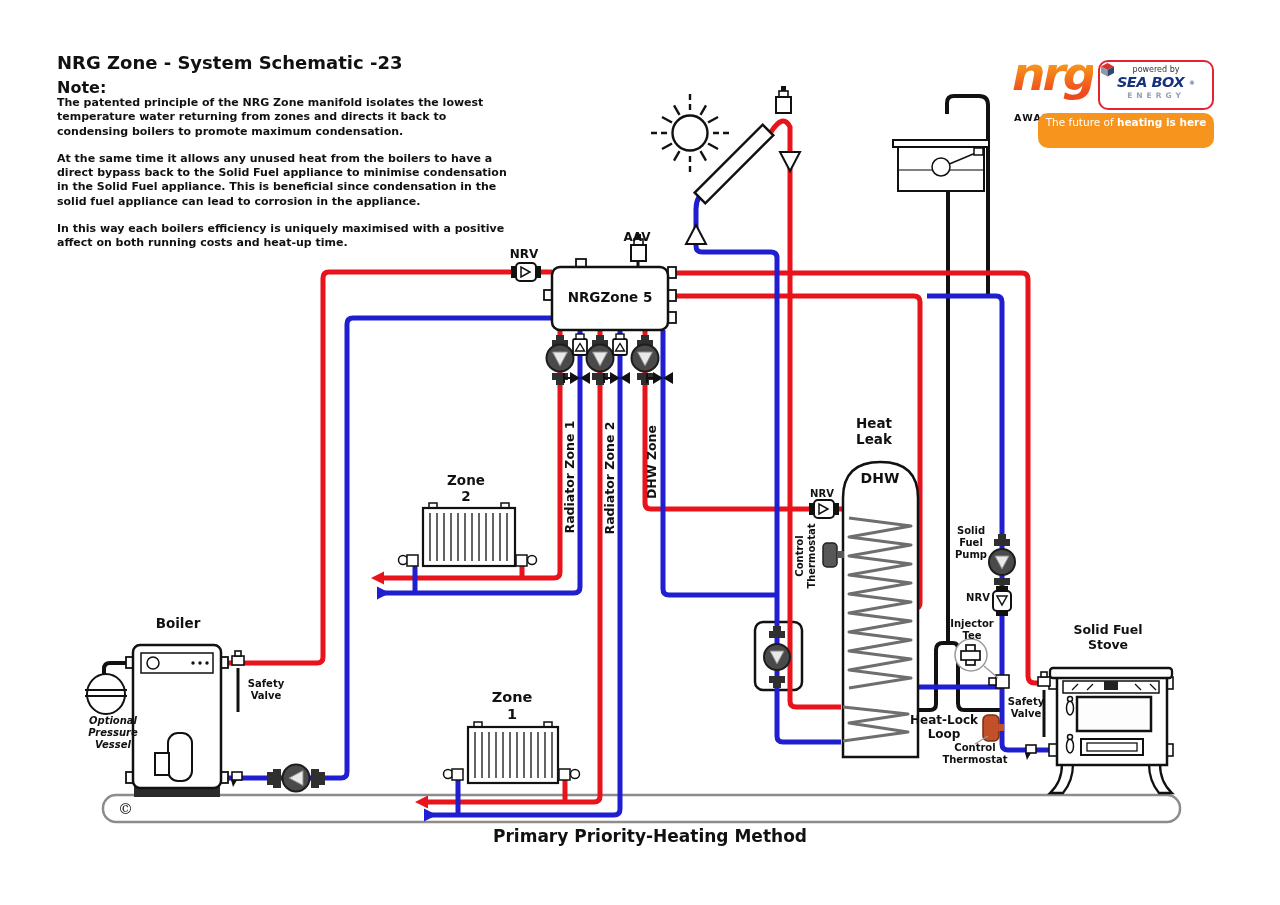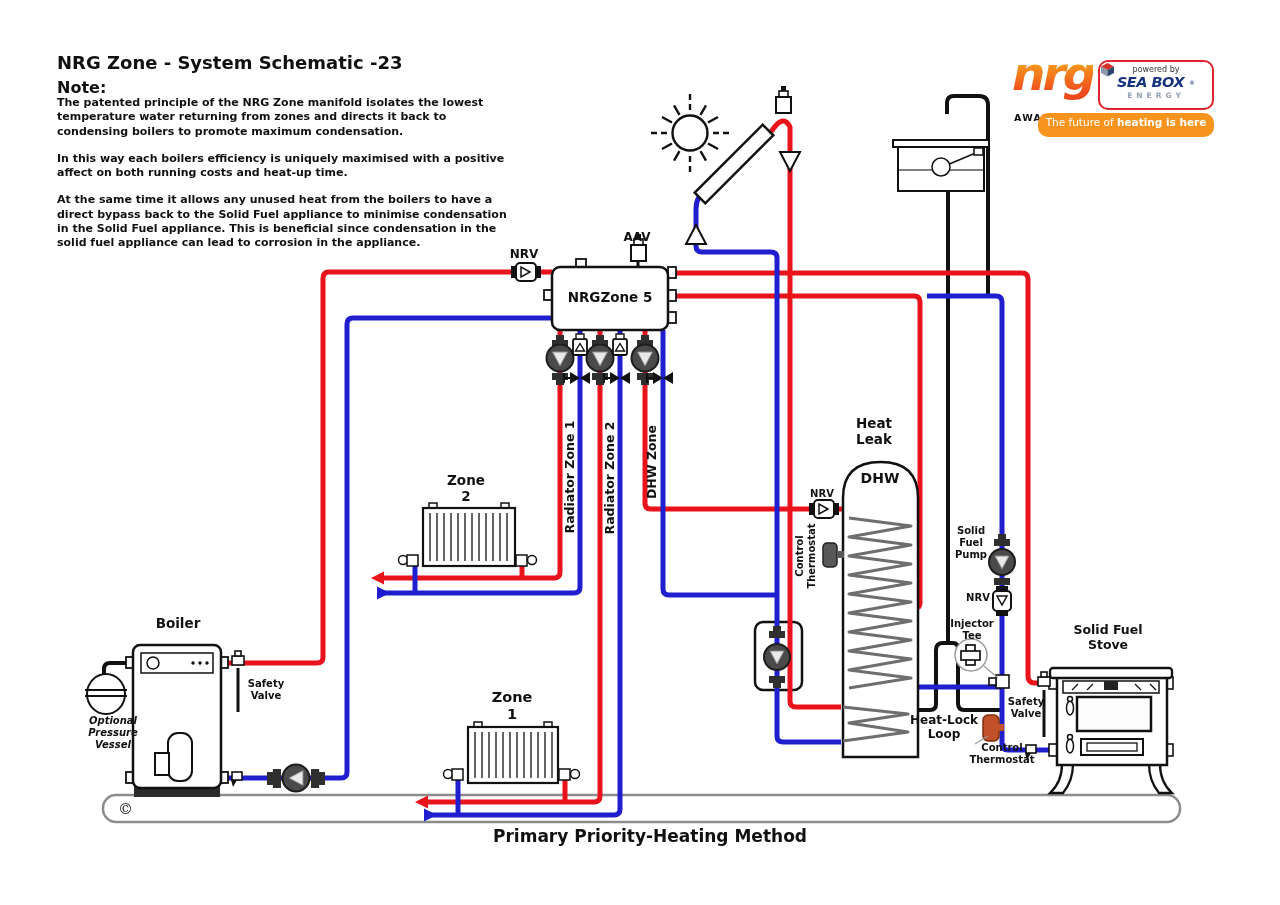--- a/index.html
+++ b/index.html
@@ -21,21 +21,21 @@
   #logo{position:absolute;left:1008px;top:58px;width:206px;height:80px;}
   .nrg{position:absolute;left:4px;top:-12px;font-size:47px;font-weight:bold;font-style:italic;letter-spacing:-3px;
        background:linear-gradient(180deg,#f9b21a 15%,#ef4a1e 85%);-webkit-background-clip:text;background-clip:text;color:transparent;}
   .awareness{position:absolute;left:6px;top:54px;font-size:9.5px;font-weight:bold;letter-spacing:1.2px;color:#111;}
   .seabox{position:absolute;left:90px;top:2px;width:112px;height:46px;background:#fff;border:2.5px solid #e42330;border-radius:10px;text-align:center;}
   .powered{font-size:8px;color:#333;margin-top:3px;}
   .seabox-row{display:flex;align-items:center;justify-content:center;gap:5px;margin-top:0px;}
   .seabox-name{font-size:14.5px;font-weight:bold;font-style:italic;color:#16337f;letter-spacing:-0.5px;}
   .reg{font-size:6px;color:#16337f;vertical-align:top;}
   .energy{font-size:7.5px;font-weight:bold;letter-spacing:4px;color:#93a1b3;margin-top:1px;}
-  .tagline{position:absolute;left:30px;top:55px;width:176px;height:24px;background:#f7941d;border-radius:10px;
+  .tagline{position:absolute;left:30px;top:55px;width:176px;height:35px;background:#f7941d;border-radius:10px;
            color:#fff;font-size:10.5px;text-align:center;line-height:19px;white-space:nowrap;}
   .tagline b{color:#fff;}
 </style>
 </head>
 <body>
 
 <div id="stage">
 
 <svg width="1280" height="905" viewBox="0 0 1280 905">
 
@@ -377,22 +377,22 @@
     <rect x="961" y="651" width="19" height="9" fill="#fff" stroke="#111" stroke-width="1.7"></rect>
     <line x1="984" y1="666" x2="998" y2="678" stroke="#9a9a9a" stroke-width="1.3"></line>
     <line x1="975" y1="744" x2="988" y2="736" stroke="#9a9a9a" stroke-width="1.3"></line>
   </g>
 </svg>
 
 <div id="title">NRG Zone - System Schematic -23</div>
 <div id="note-head">Note:</div>
 <div id="note">
   <p>The patented principle of the NRG Zone manifold isolates the lowest temperature water returning from zones and directs it back to condensing boilers to promote maximum condensation.</p>
+  <p>At the same time it allows any unused heat from the boilers to have a direct bypass back to the Solid Fuel appliance to minimise condensation in the Solid Fuel appliance. This is beneficial since condensation in the solid fuel appliance can lead to corrosion in the appliance.</p>
   <p>In this way each boilers efficiency is uniquely maximised with a positive affect on both running costs and heat-up time.</p>
-  <p>At the same time it allows any unused heat from the boilers to have a direct bypass back to the Solid Fuel appliance to minimise condensation in the Solid Fuel appliance. This is beneficial since condensation in the solid fuel appliance can lead to corrosion in the appliance.</p>
 </div>
 <div id="footer">Primary Priority-Heating Method</div>
 <div id="copyright">©</div>
 
 <div class="lbl s11" style="left:524px;top:254px;">NRV</div>
 <div class="lbl s11" style="left:637px;top:237px;">AAV</div>
 <div class="lbl s13" style="left:610px;top:298px;">NRGZone 5</div>
 <div class="lbl vert s12" style="left:570px;top:477px;">Radiator Zone 1</div>
 <div class="lbl vert s12" style="left:610px;top:478px;">Radiator Zone 2</div>
 <div class="lbl vert s12" style="left:652px;top:462px;">DHW Zone</div>
@@ -407,21 +407,21 @@
 <div class="lbl vert2 s10" style="left:806px;top:556px;">Control
 Thermostat</div>
 <div class="lbl s10" style="left:971px;top:543px;">Solid
 Fuel
 Pump</div>
 <div class="lbl s10" style="left:978px;top:598px;">NRV</div>
 <div class="lbl s10" style="left:972px;top:630px;">Injector
 Tee</div>
 <div class="lbl s11" style="left:944px;top:727px;">Heat-Lock
 Loop</div>
-<div class="lbl s10" style="left:1002px;top:754px;">Control
+<div class="lbl s10" style="left:975px;top:754px;">Control
 Thermostat</div>
 <div class="lbl s10" style="left:1026px;top:708px;">Safety
 Valve</div>
 <div class="lbl s12" style="left:1108px;top:638px;">Solid Fuel
 Stove</div>
 <div class="lbl s13" style="left:178px;top:624px;">Boiler</div>
 <div class="lbl s10" style="left:266px;top:690px;">Safety
 Valve</div>
 <div class="lbl s10" style="left:113px;top:733px;font-style:italic;">Optional
 Pressure

